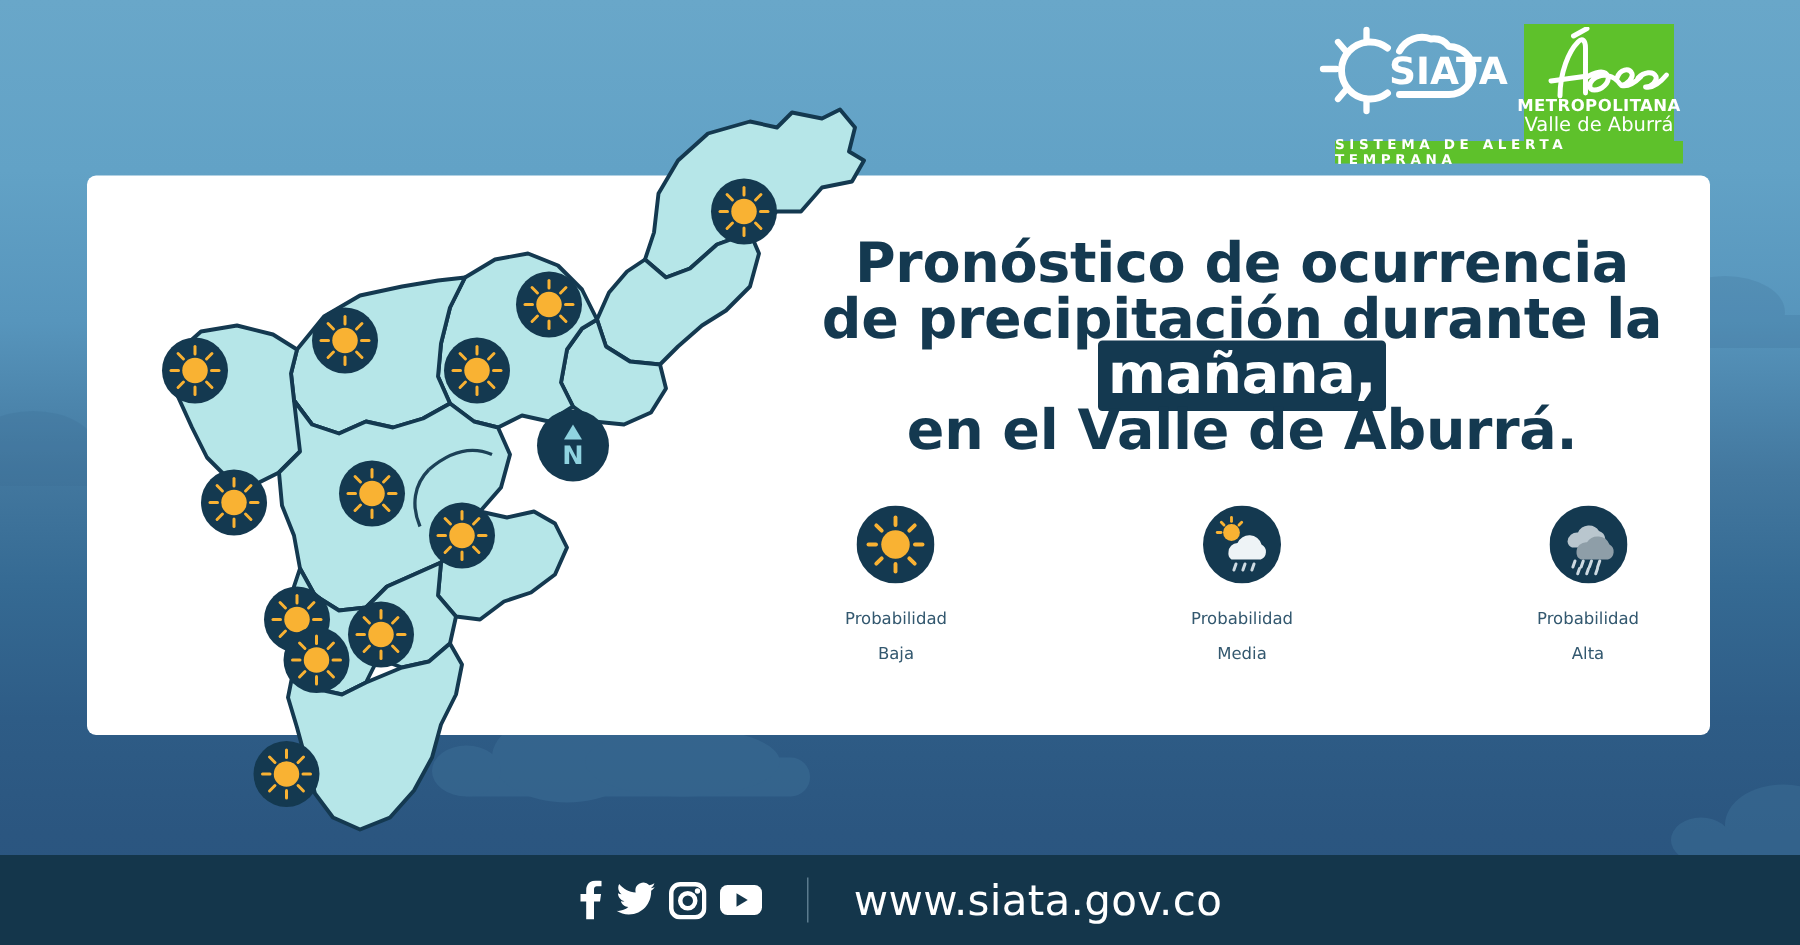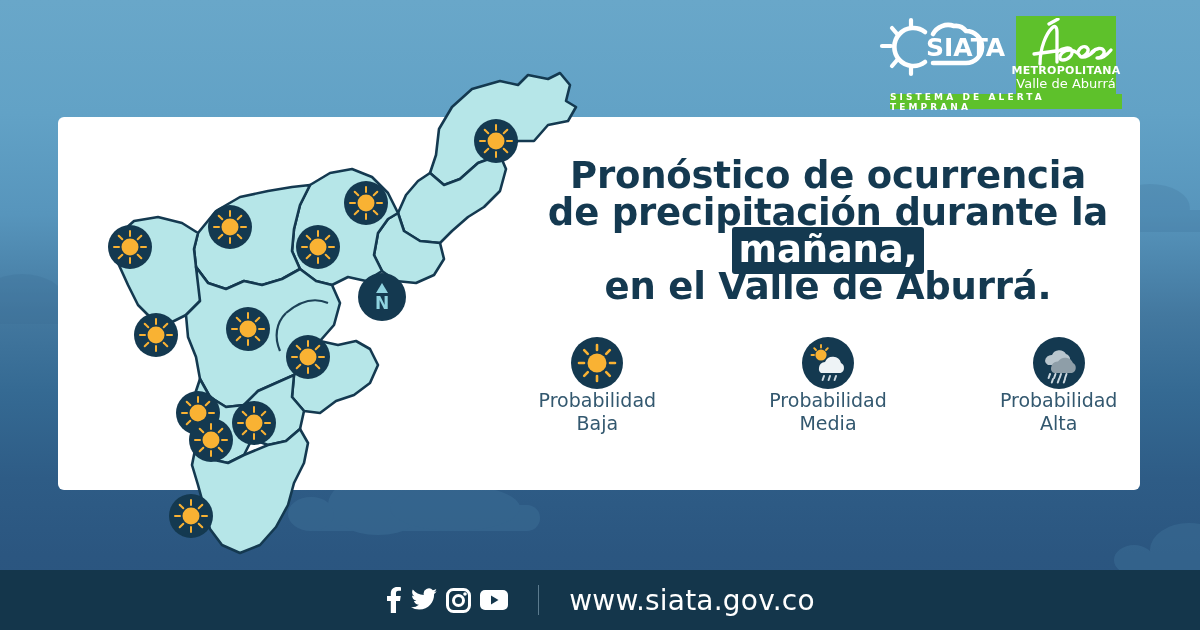--- a/index.html
+++ b/index.html
@@ -98,21 +98,21 @@
   }
   .fecha { margin-top:22px; }
   .fecha-label { color:#3a5e77; font-size:17.5px; }
   .fecha-value { color:#143950; font-size:16px; font-weight:bold; margin-left:4px; }
 
   .legend { display:flex; justify-content:center; gap:92px; margin-top:32px; }
   .legend-item { display:flex; flex-direction:column; align-items:center; width:140px; }
   .legend-icon { width:52px; height:52px; }
   .legend-icon svg { display:block; }
   .legend-label {
-    color:#33586f; font-size:19px; line-height:23px; text-align:center;
+    margin-top:12px; color:#33586f; font-size:11px; line-height:23px; text-align:center;
   }
 </style>
 </head>
 <body>
 
 <div id="stage">
 
   <div class="bg-sky"></div>
 
   <div class="cloud cloud-top-left">

